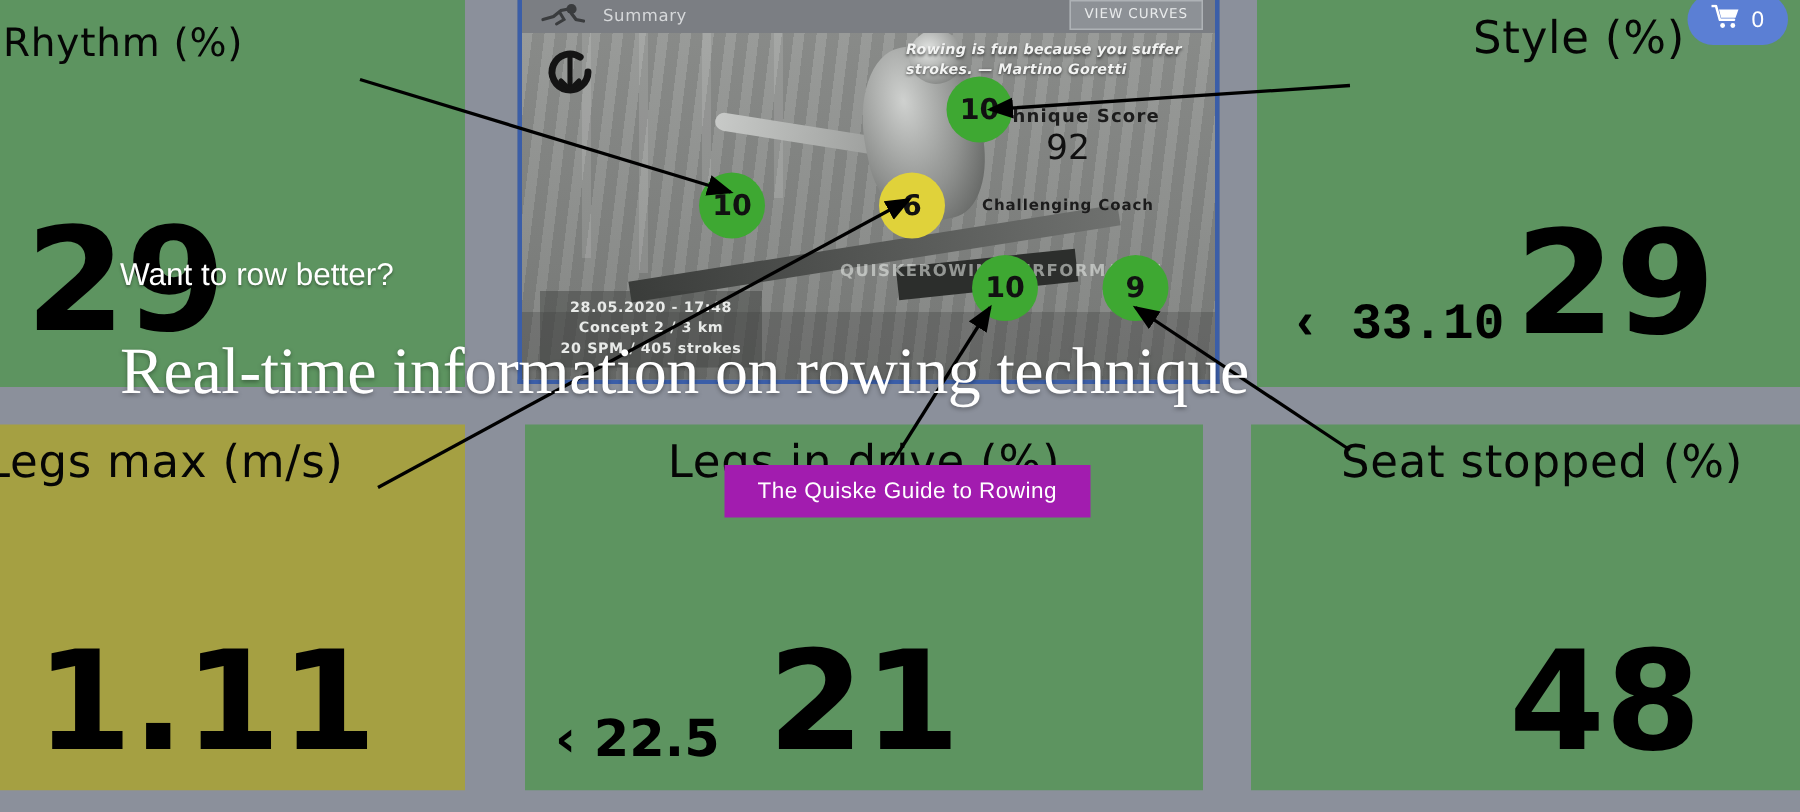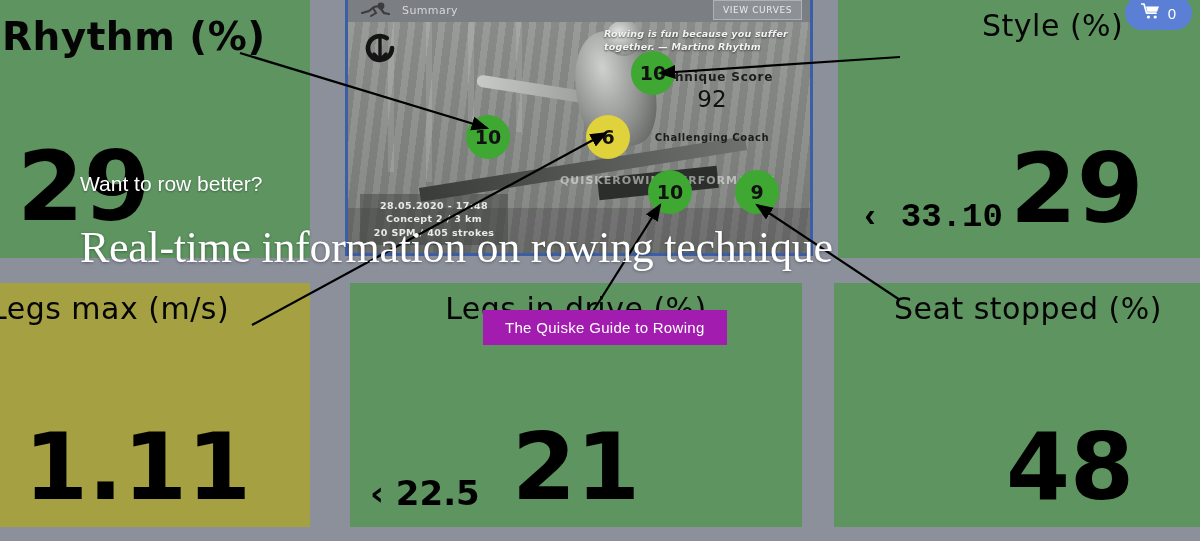--- a/index.html
+++ b/index.html
@@ -27,21 +27,21 @@
   .panel .metric-limit{
     position:absolute;left:22px;
     font-family:"DejaVu Sans", sans-serif;
     font-weight:bold;font-size:34px;color:#000;white-space:nowrap;
   }
   .green{background:#5d9460;}
   .olive{background:#a5a042;}
 
   
   #p-rhythm{left:-38px;top:0;width:348px;height:258px;}
-  #p-rhythm .metric-title{top:14px;left:40px;right:auto;text-align:left;font-size:39px;font-weight:bold;}
+  #p-rhythm .metric-title{top:14px;left:40px;right:auto;text-align:left;font-size:26px;}
   #p-rhythm .metric-value{top:108px;left:55px;right:auto;text-align:left;font-size:96px;}
 
   #p-style{left:838px;top:0;width:376px;height:258px;}
   #p-style .metric-title{top:8px;left:144px;right:auto;text-align:left;}
   #p-style .metric-value{top:110px;left:172px;right:auto;text-align:left;font-size:96px;}
   #p-style .metric-limit{bottom:22px;left:22px;font-family:Liberation Mono, monospace;}
 
   
   #p-legsmax{left:-38px;top:283px;width:348px;height:244px;}
   #p-legsmax .metric-title{top:8px;left:28px;right:auto;text-align:left;}
@@ -264,21 +264,21 @@
       <div class="dark" style="left:0;top:186px;width:468px;height:48px;opacity:.35;"></div>
 
       <span class="logo-spin">
         <svg width="36" height="36" viewBox="0 0 36 36">
           <path d="M30 18a12 12 0 1 1-5.2-9.9" stroke="#141414" stroke-width="4.6" fill="none" stroke-linecap="round"></path>
           <path d="M18 6 L18 30" stroke="#141414" stroke-width="3.4" fill="none"></path>
           <path d="M12 24 L18 30 L24 24" stroke="#141414" stroke-width="3.4" fill="none" stroke-linecap="round" stroke-linejoin="round"></path>
         </svg>
       </span>
 
-      <div class="quote">Rowing is fun because you suffer together. — Martino Rhythm</div>
+      <div class="quote">Rowing is fun because you suffer strokes. — Martino Goretti</div>
       <div class="tech-score-label">Technique Score</div>
       <div class="tech-score-value">92</div>
       <div class="tech-score-sub">Challenging Coach</div>
       <div class="watermark">QUISKEROWINGPERFORMANCE</div>
 
       <div class="session-box">
         <div>28.05.2020 - 17:48</div>
         <div>Concept 2 / 3 km</div>
         <div>20 SPM / 405 strokes</div>
       </div>

